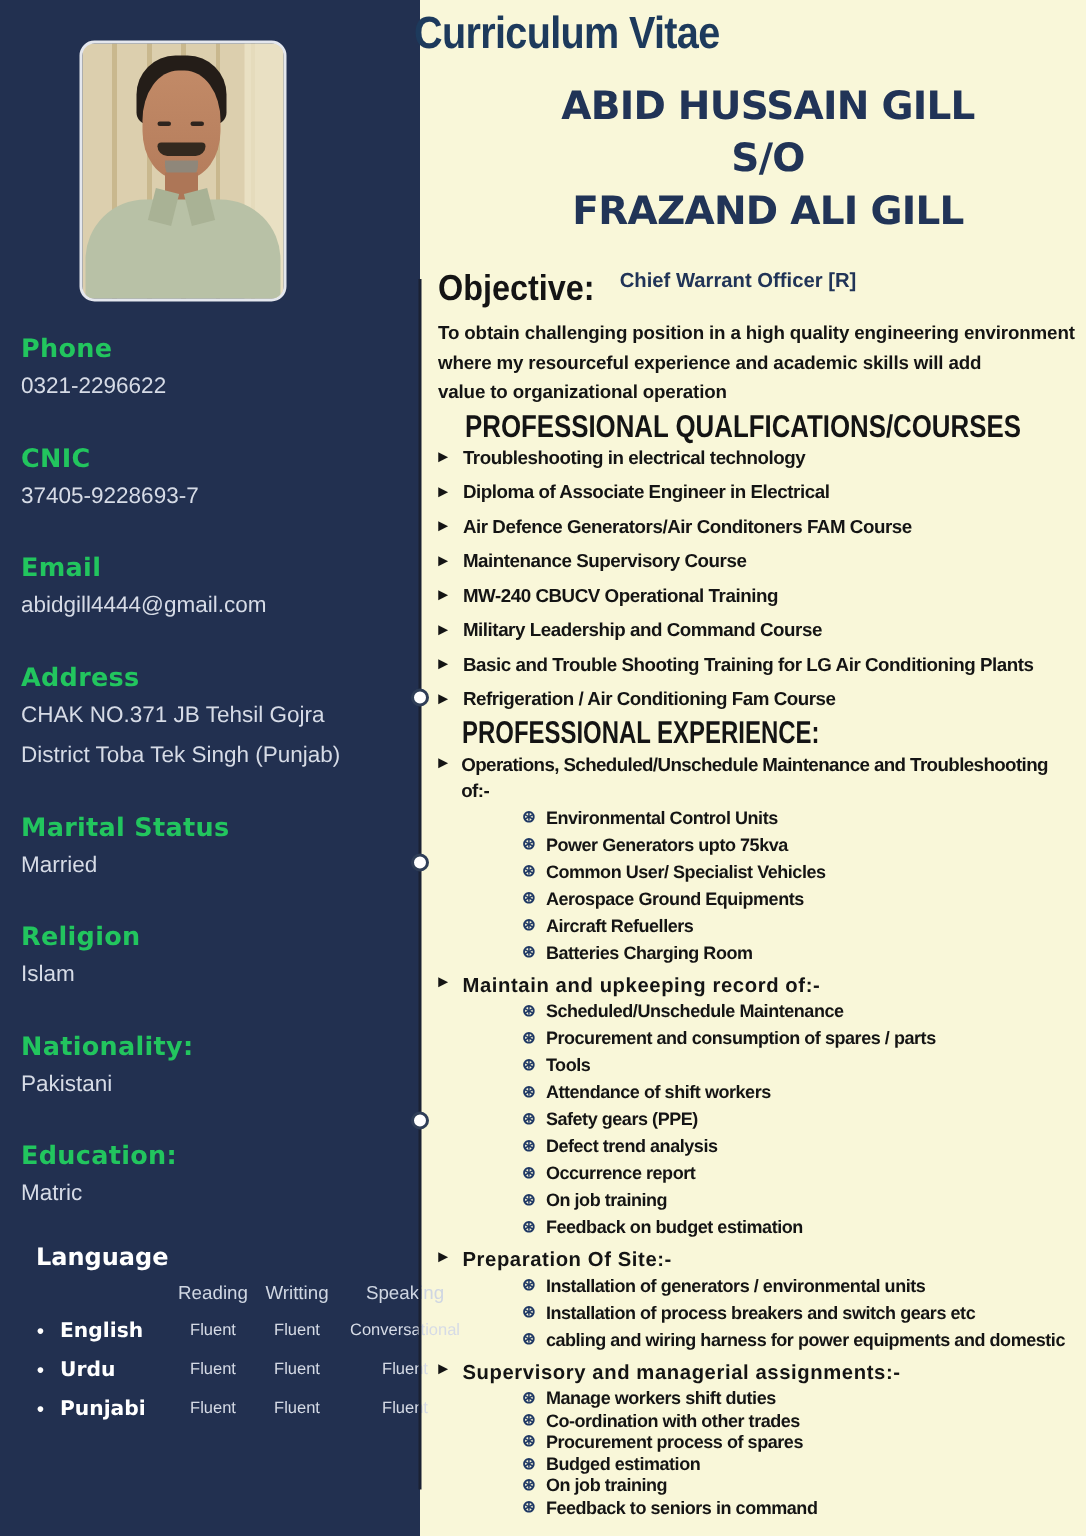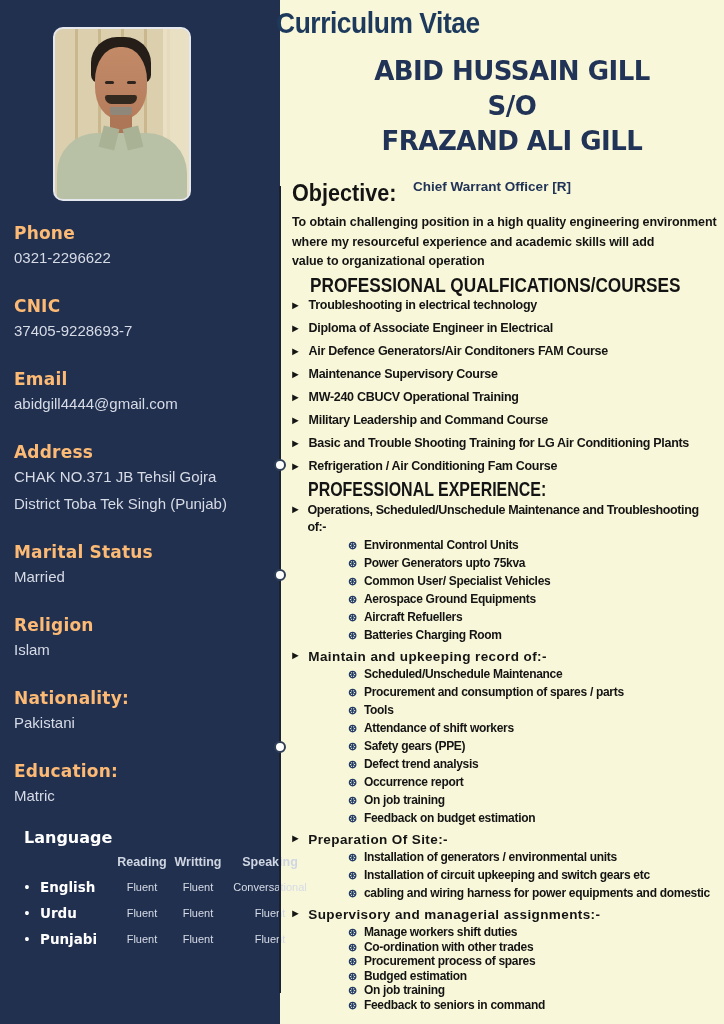--- a/index.html
+++ b/index.html
@@ -16,26 +16,26 @@
   .photo .eye.l{left:50px;} .photo .eye.r{left:72px;}
   .photo .mustache{position:absolute;top:66px;left:50px;width:32px;height:9px;background:#33291f;border-radius:3px 3px 8px 8px;}
   .photo .goatee{position:absolute;top:78px;left:55px;width:22px;height:14px;background:#8f877a;border-radius:0 0 11px 11px;}
   .photo .neck{position:absolute;top:86px;left:55px;width:22px;height:20px;background:#ad7657;}
   .photo .shirt{position:absolute;bottom:0;left:2px;right:2px;height:66px;background:#b8c1a6;border-radius:40px 40px 0 0;}
   .photo .collar{position:absolute;bottom:50px;width:16px;height:22px;background:#a9b295;}
   .photo .collar.l{left:46px;transform:rotate(14deg);} .photo .collar.r{left:70px;transform:rotate(-14deg);}
 
   .sb-fields{position:absolute;top:222px;left:14px;width:250px;}
   .sb-field{margin-bottom:24px;}
-  .sb-label{font-family:"DejaVu Sans",sans-serif;font-size:17px;font-weight:bold;line-height:22px;color:#fdba74;letter-spacing:.2px;}
+  .sb-label{font-family:"DejaVu Sans",sans-serif;font-size:17px;font-weight:bold;line-height:22px;color:#22c55e;letter-spacing:.2px;}
   .sb-value{font-family:"Liberation Sans",sans-serif;font-size:15px;line-height:27px;color:#d6dbe6;max-width:248px;}
 
   .lang{position:absolute;top:828px;left:14px;width:260px;}
   .lang-heading{font-family:"DejaVu Sans",sans-serif;font-size:16px;font-weight:bold;margin-left:10px;color:#fff;}
-  .lang-header{display:grid;grid-template-columns:100px 56px 56px 88px;margin-top:8px;font-size:12.5px;color:#cfd6e2;font-weight:bold;}
+  .lang-header{display:grid;grid-template-columns:100px 56px 56px 88px;margin-top:8px;font-size:12.5px;color:#cfd6e2;}
   .lang-header .lang-col{text-align:center;}
   .lang-row{display:grid;grid-template-columns:26px 74px 56px 56px 88px;align-items:center;margin-top:10px;}
   .lang-bullet{text-align:center;color:#fff;font-size:14px;}
   .lang-name{font-family:"DejaVu Sans",sans-serif;font-size:13.5px;font-weight:bold;color:#fff;}
   .lang-cell{font-size:11px;color:#d6dbe6;text-align:center;}
 
   
   .content{position:absolute;left:270px;top:0;width:444px;height:1024px;color:#141414;text-decoration:underline;}
   .doc-title{position:absolute;top:6px;left:6px;font-size:30px;font-weight:bold;color:#1d3a5c;letter-spacing:-.5px;transform:scaleX(.88);transform-origin:left;white-space:nowrap;}
   .name-block{position:absolute;top:54px;left:0;width:100%;text-align:center;color:#213457;}
@@ -353,21 +353,21 @@
         </div>
         <div class="sub-list">
 
             <div class="sub-item">
               <span class="sub-bullet">⊛</span>
               <span>Installation of generators / environmental units</span>
             </div>
 
             <div class="sub-item">
               <span class="sub-bullet">⊛</span>
-              <span>Installation of circuit upkeeping and switch gears etc</span>
+              <span>Installation of process breakers and switch gears etc</span>
             </div>
 
             <div class="sub-item">
               <span class="sub-bullet">⊛</span>
               <span>cabling and wiring harness for power equipments and domestic</span>
             </div>
 
         </div>
       </div>
 

